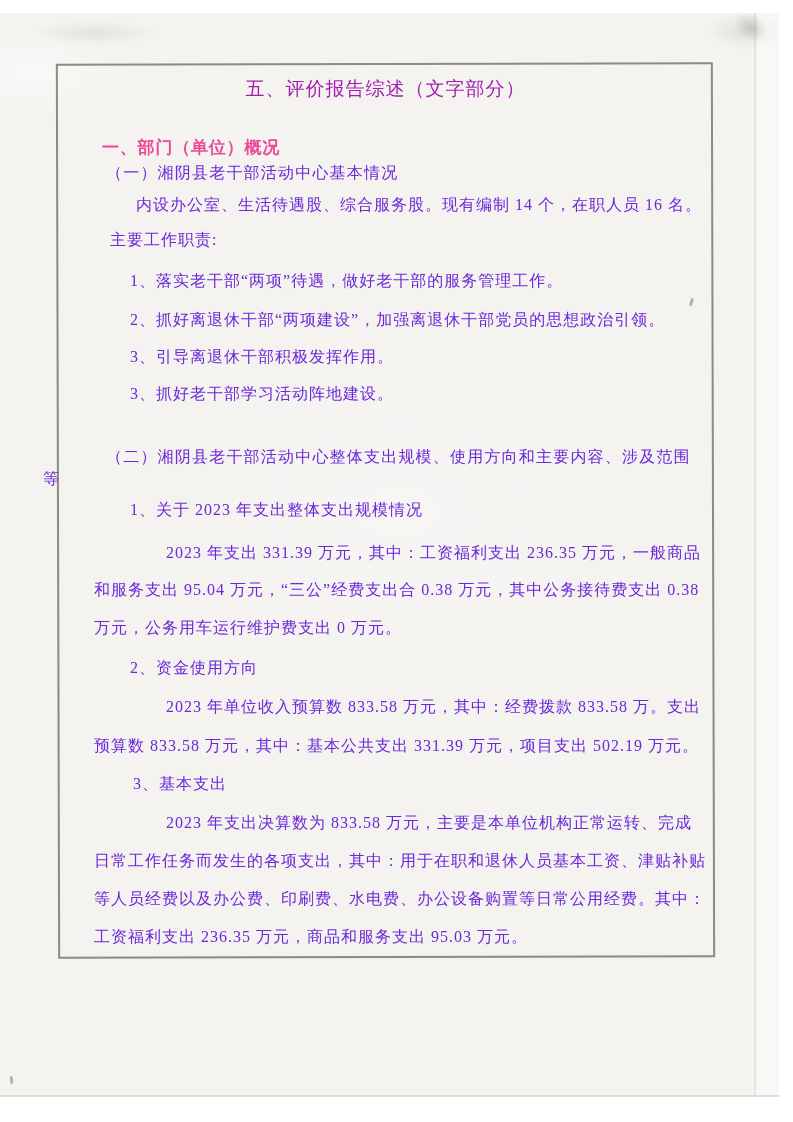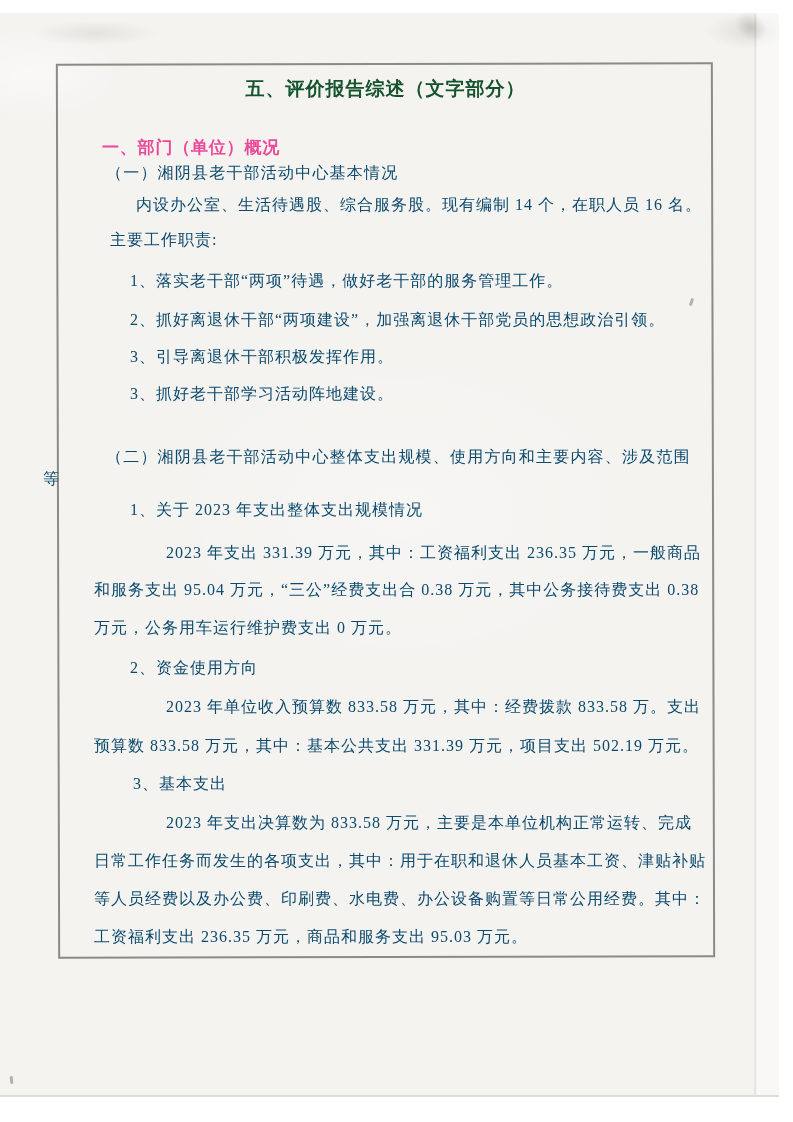--- a/index.html
+++ b/index.html
@@ -37,27 +37,27 @@
   }
   .speck.s1{left:690px;top:298px;width:3px;height:8px;transform:rotate(18deg);}
   .speck.s2{left:10px;top:1076px;width:3px;height:8px;transform:rotate(-6deg);}
   .smudge-tr{
     position:absolute;left:733px;top:14px;width:36px;height:26px;
     background:radial-gradient(ellipse at center, rgba(150,146,138,0.35), transparent 70%);
     transform:rotate(35deg);
   }
   .line{
     position:absolute;white-space:nowrap;
-    font-size:16px;letter-spacing:1px;color:#0c4a6e;
+    font-size:16px;letter-spacing:1px;color:#6d28d9;
     line-height:20px;
   }
   .doc-title{
     position:absolute;left:57px;top:76px;width:657px;text-align:center;
-    font-family:"Liberation Sans",sans-serif;font-weight:bold;
-    font-size:19px;letter-spacing:1px;color:#14532d;white-space:nowrap;
+    font-family:"Liberation Sans",sans-serif;font-weight:normal;
+    font-size:19px;letter-spacing:1px;color:#a21caf;white-space:nowrap;
   }
   .l-h1{
     left:102px;font-family:"Liberation Sans",sans-serif;font-weight:bold;
     font-size:17px;color:#ec4899;letter-spacing:0.8px;
   }
   .l-h2{left:106px;letter-spacing:1.2px;}
   .l-label{left:110px;}
   .l-body{left:136px;text-align:center;}
   .l-item{left:130px;}
   .l-para{left:158px;margin-left:8px;}

